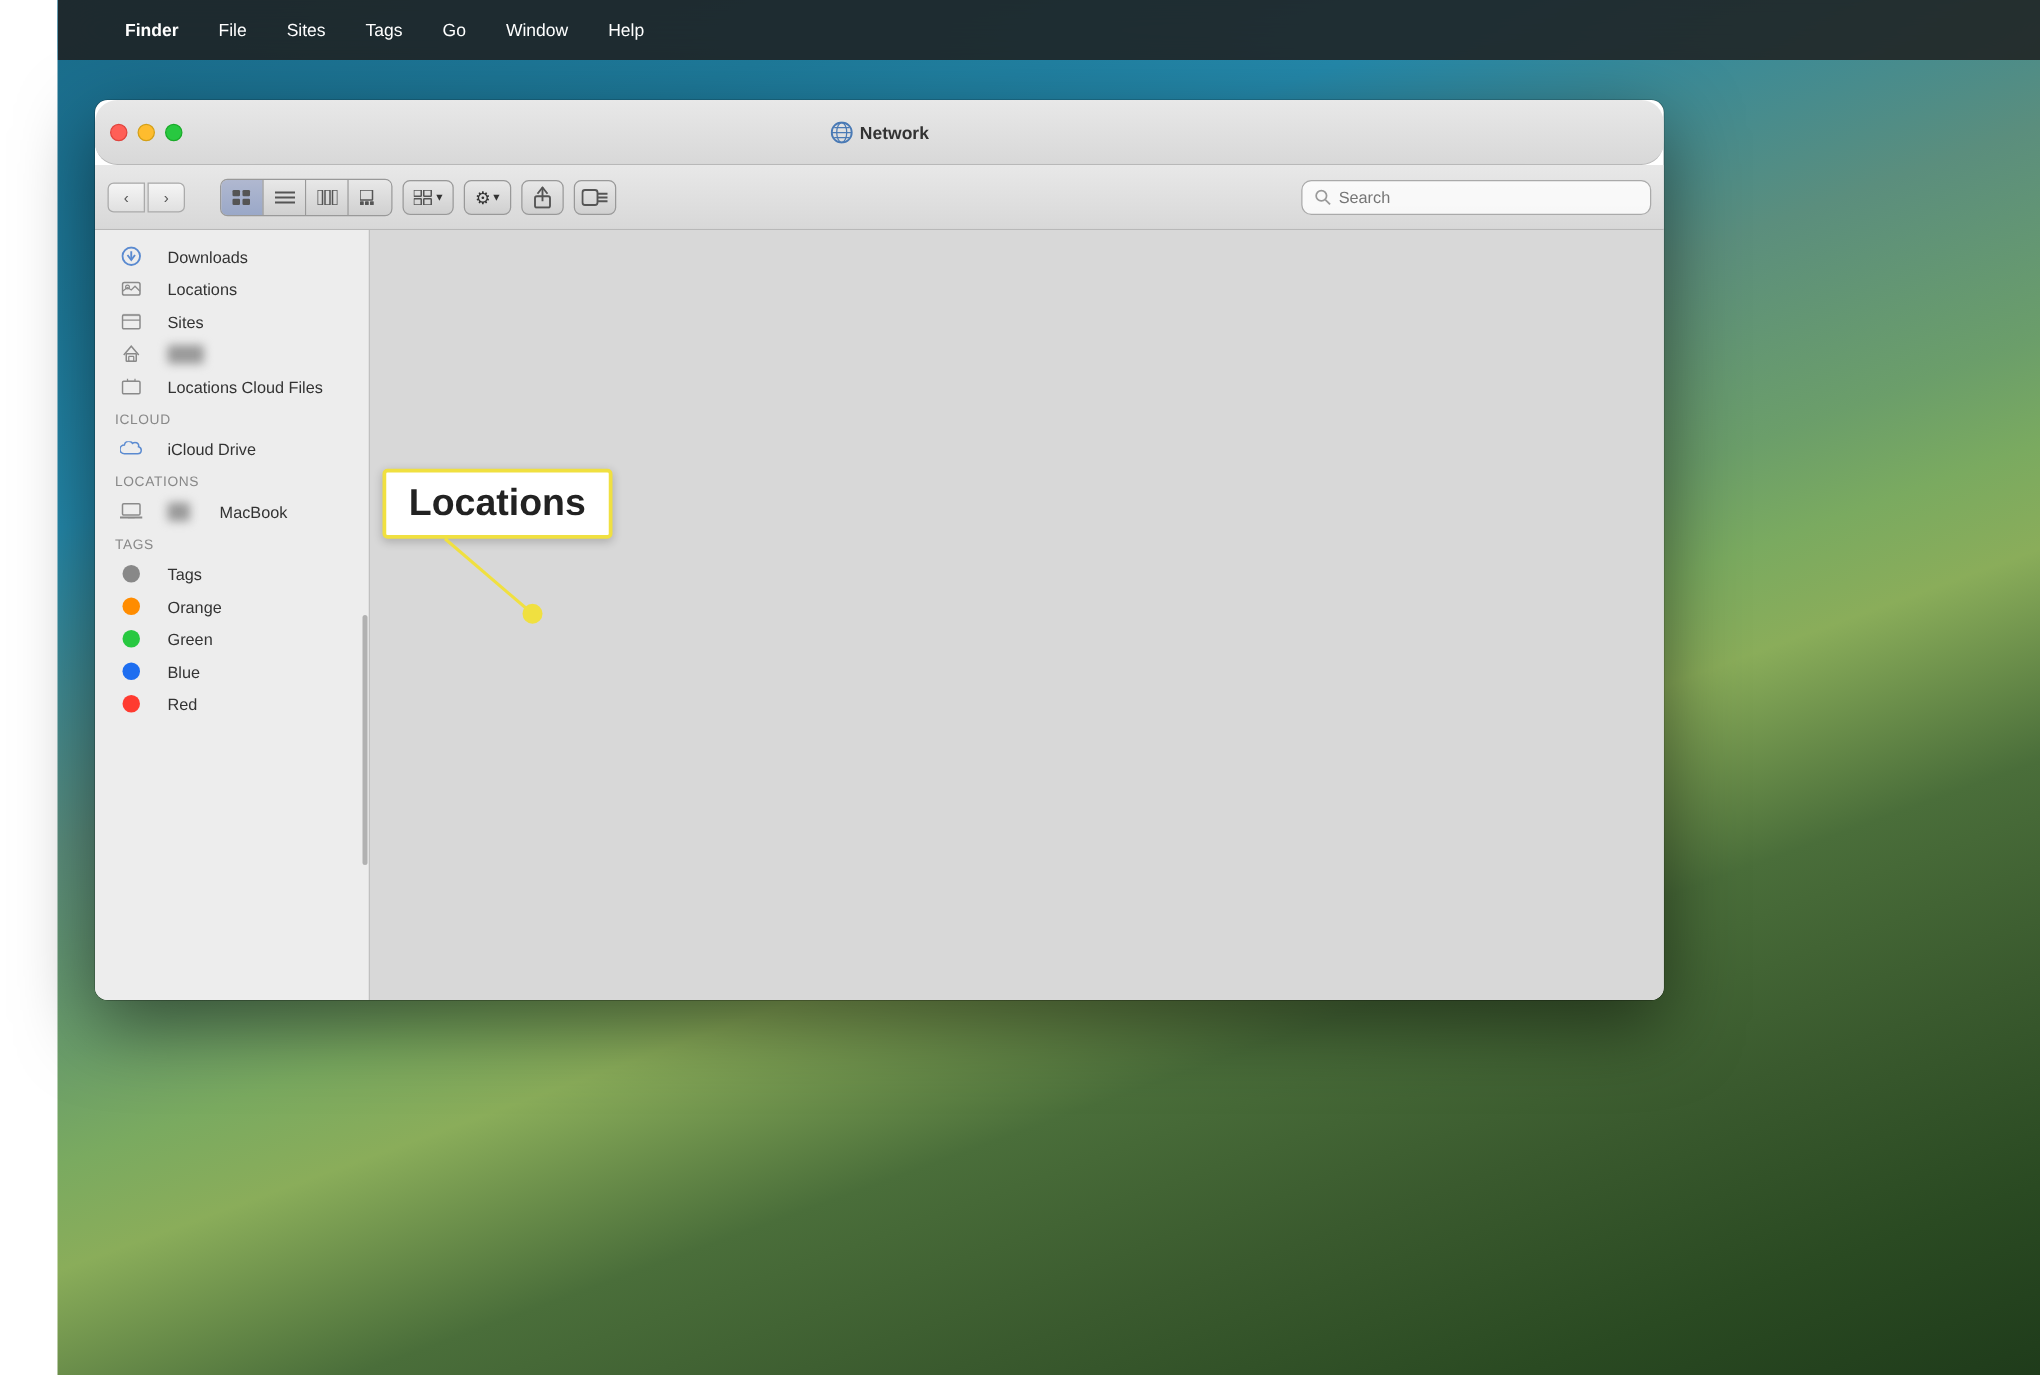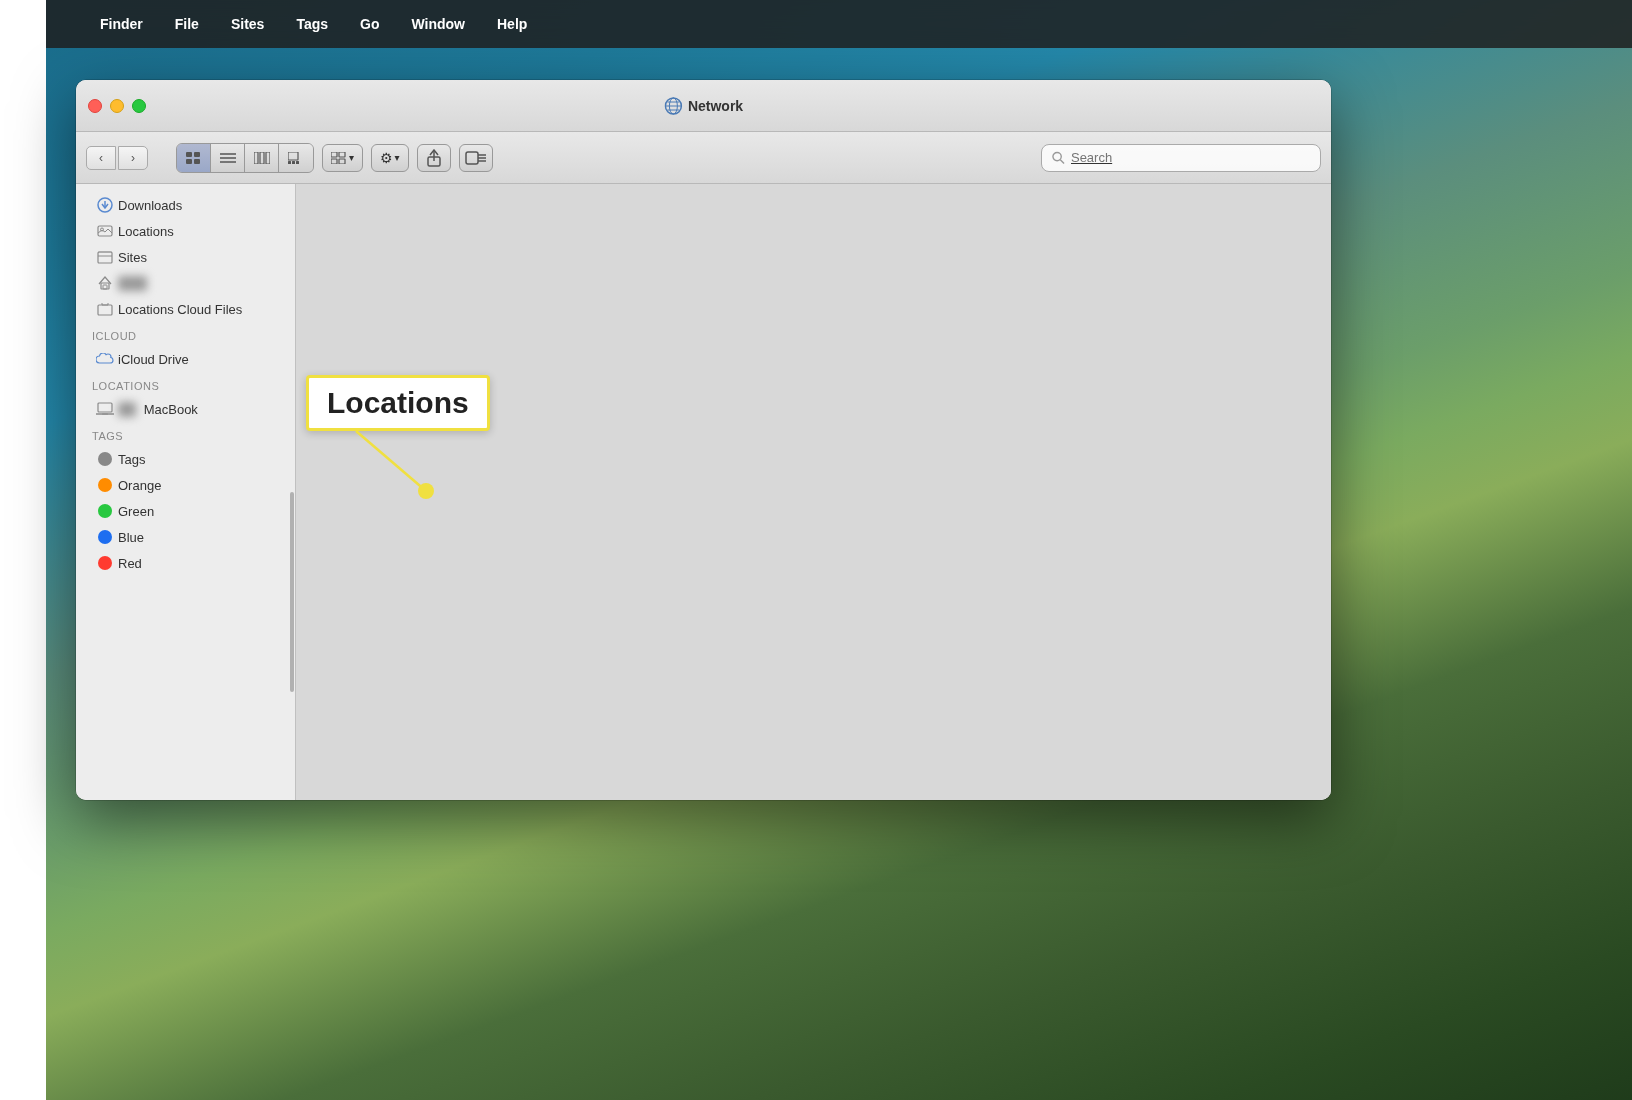--- a/index.html
+++ b/index.html
@@ -32,21 +32,21 @@
       display: flex;
       align-items: center;
       padding: 0 16px;
       gap: 20px;
       z-index: 100;
     }
 
     .menubar-item {
       color: white;
       font-size: 14px;
-      font-weight: 700;
+      font-weight: 400;
       cursor: default;
       padding: 2px 6px;
       border-radius: 4px;
     }
 
     .menubar-item.apple {
       font-size: 18px;
       font-weight: 300;
     }
 
@@ -72,20 +72,21 @@
     
     .titlebar {
       height: 52px;
       background: linear-gradient(180deg, #e8e8e8 0%, #d8d8d8 100%);
       border-bottom: 1px solid #b8b8b8;
       display: flex;
       align-items: center;
       padding: 0 12px;
       flex-shrink: 0;
       position: relative;
+      border-radius: 18px;
     }
 
     .traffic-lights {
       display: flex;
       gap: 8px;
       align-items: center;
     }
 
     .traffic-light {
       width: 14px;
@@ -233,21 +234,20 @@
       gap: 6px;
     }
 
     .search-bar input {
       border: none;
       background: transparent;
       font-size: 13px;
       color: #333;
       outline: none;
       width: 100%;
-      text-decoration: underline;
     }
 
     
     .content-area {
       display: flex;
       flex: 1;
       overflow: hidden;
     }
 
     
@@ -265,21 +265,21 @@
       font-weight: 400;
       color: #888;
       text-transform: uppercase;
       letter-spacing: 0.5px;
       padding: 8px 16px 4px 16px;
     }
 
     .sidebar-item {
       display: flex;
       align-items: center;
-      gap: 4px;
+      gap: 20px;
       padding: 4px 16px;
       font-size: 13px;
       color: #333;
       cursor: pointer;
       border-radius: 6px;
       margin: 0 4px;
     }
 
     .sidebar-icon {
       width: 18px;

